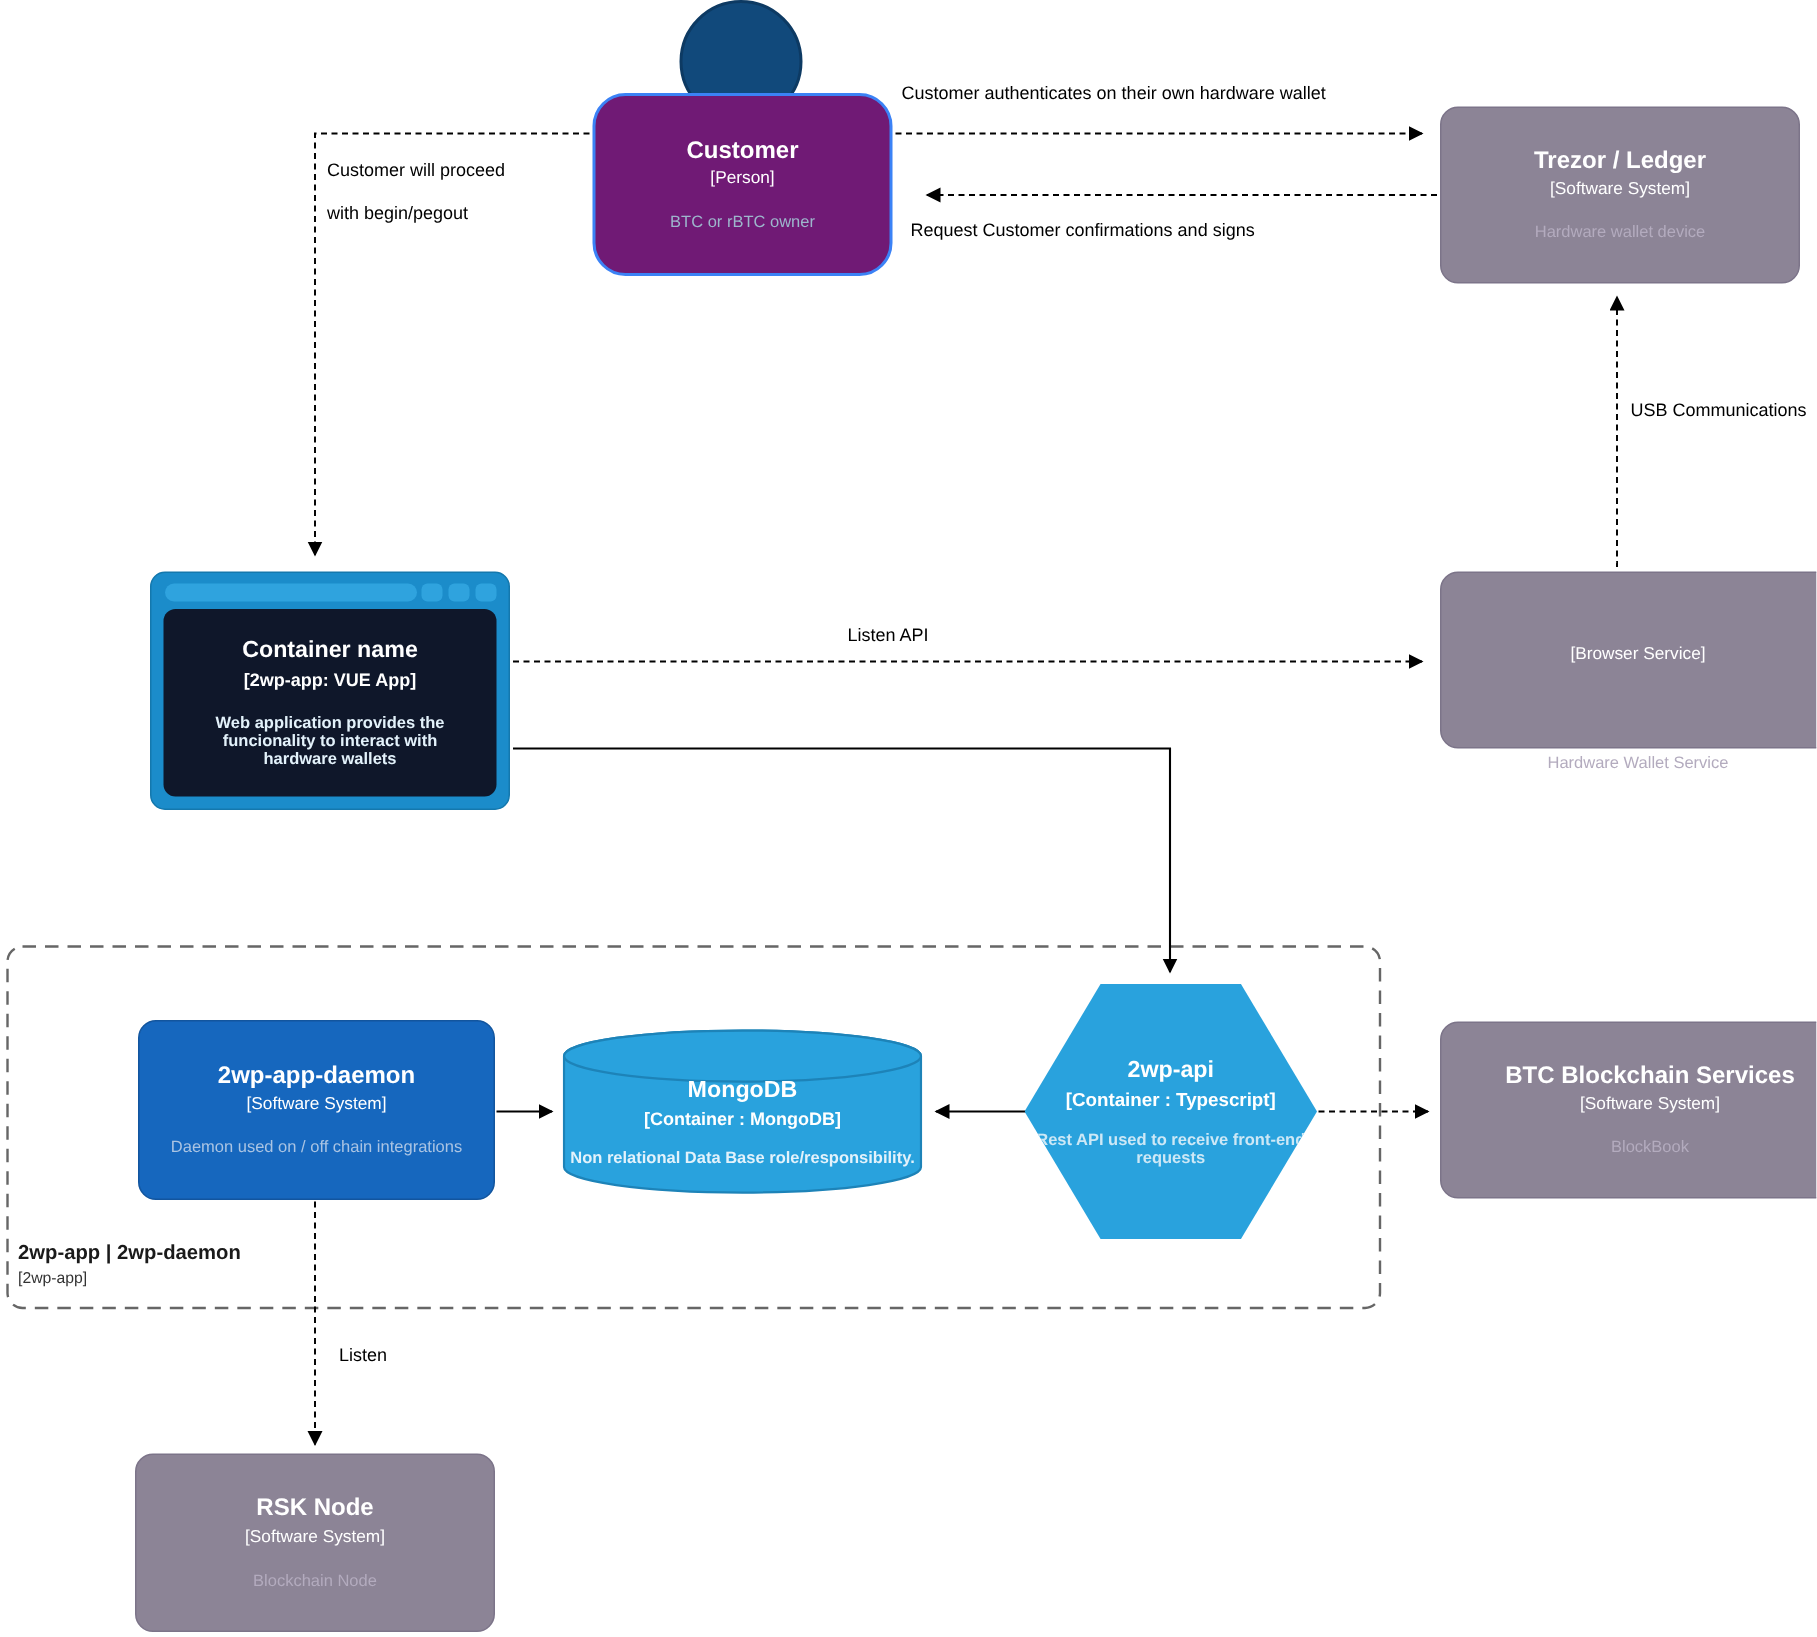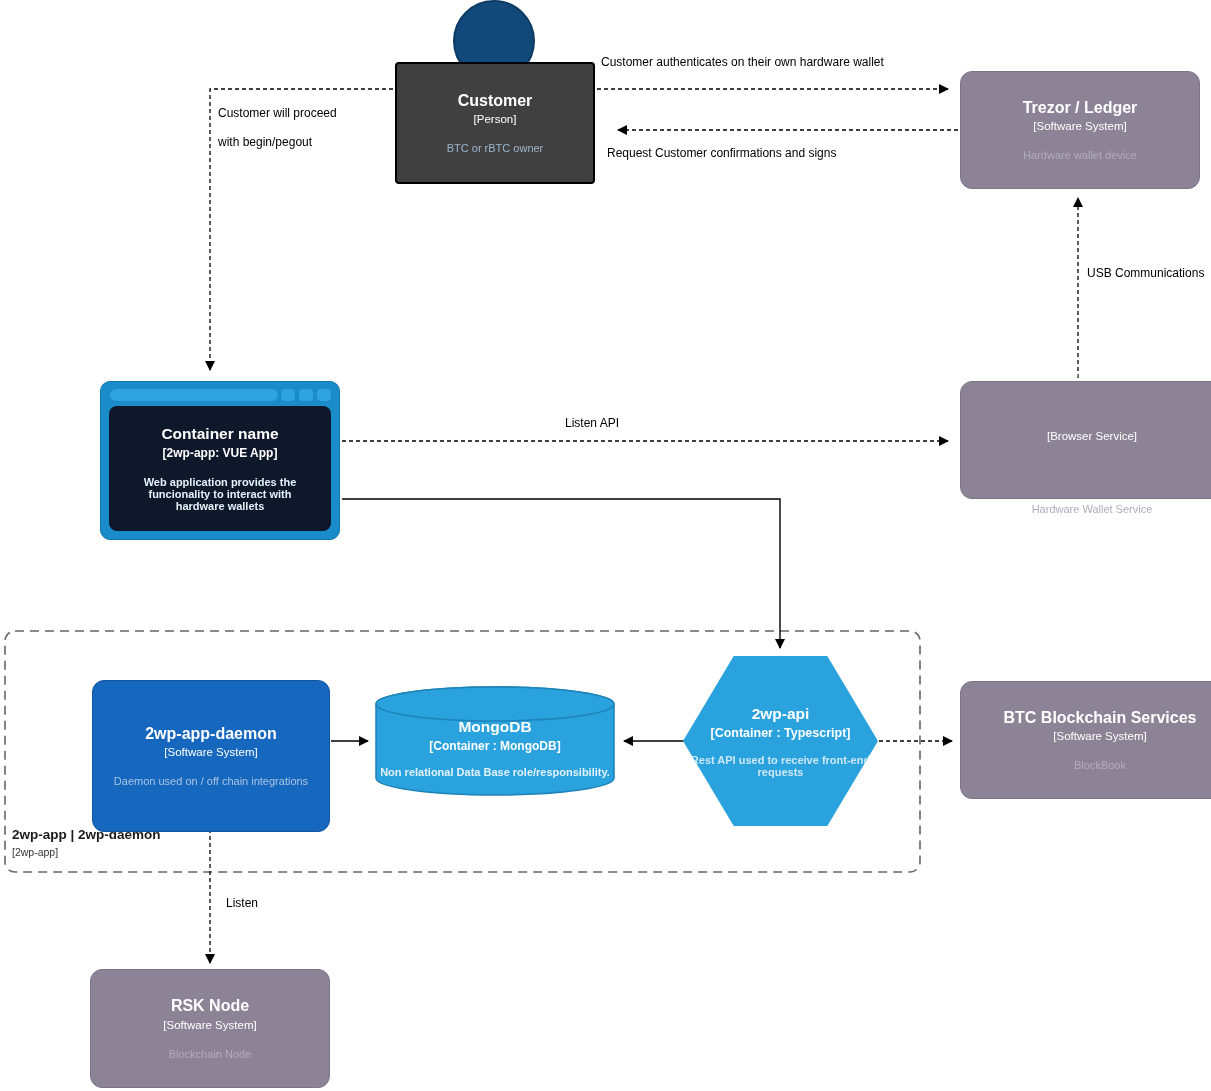--- a/index.html
+++ b/index.html
@@ -33,23 +33,23 @@
   .node .desc { font-size: 11px; margin-top: 17px; }
   
   .sys-grey {
     background: #8c8496;
     border: 1px solid #7c7489;
     border-radius: 12px;
   }
   .sys-grey .desc { color: #b3abbe; }
   
   .person-body {
-    background: #404040;
-    border: 2px solid #000000;
-    border-radius: 4px;
+    background: #701a75;
+    border: 2px solid #3b82f6;
+    border-radius: 22px;
   }
   .person-body .desc { color: #9db6cc; }
   .person-head {
     position: absolute;
     width: 82px; height: 82px;
     border-radius: 50%;
     background: #11497b;
     border: 2px solid #0d3a63;
   }
   
@@ -219,21 +219,21 @@
       <div class="desc">Web application provides the funcionality to interact with hardware wallets</div>
     </div>
   </div>
 
   <div class="node sys-grey" style="left:960px; top:381px; width:264px; height:118px;gap:44px;">
     <div class="title">USB Service</div>
     <div class="subtitle">[Browser Service]</div>
     <div class="desc">Hardware Wallet Service</div>
   </div>
 
-  <div class="node sys-daemon" style="left:92px; top:680px; width:238px; height:152px;">
+  <div class="node sys-daemon" style="left:92px; top:680px; width:238px; height:120px;">
     <div class="title">2wp-app-daemon</div>
     <div class="subtitle">[Software System]</div>
     <div class="desc">Daemon used on / off chain integrations</div>
   </div>
 
   <div class="cylinder" style="left:375px; top:686px; width:240px; height:110px;">
     <svg width="240" height="110" viewBox="0 0 240 110">
       <path d="M1,18 A119,17 0 0 1 239,18 L239,92 A119,17 0 0 1 1,92 Z" fill="#29a2dd" stroke="#1d83b8" stroke-width="1.5"></path>
       <ellipse cx="120" cy="18" rx="119" ry="17" fill="#29a2dd" stroke="#1d83b8" stroke-width="1.5"></ellipse>
     </svg>

